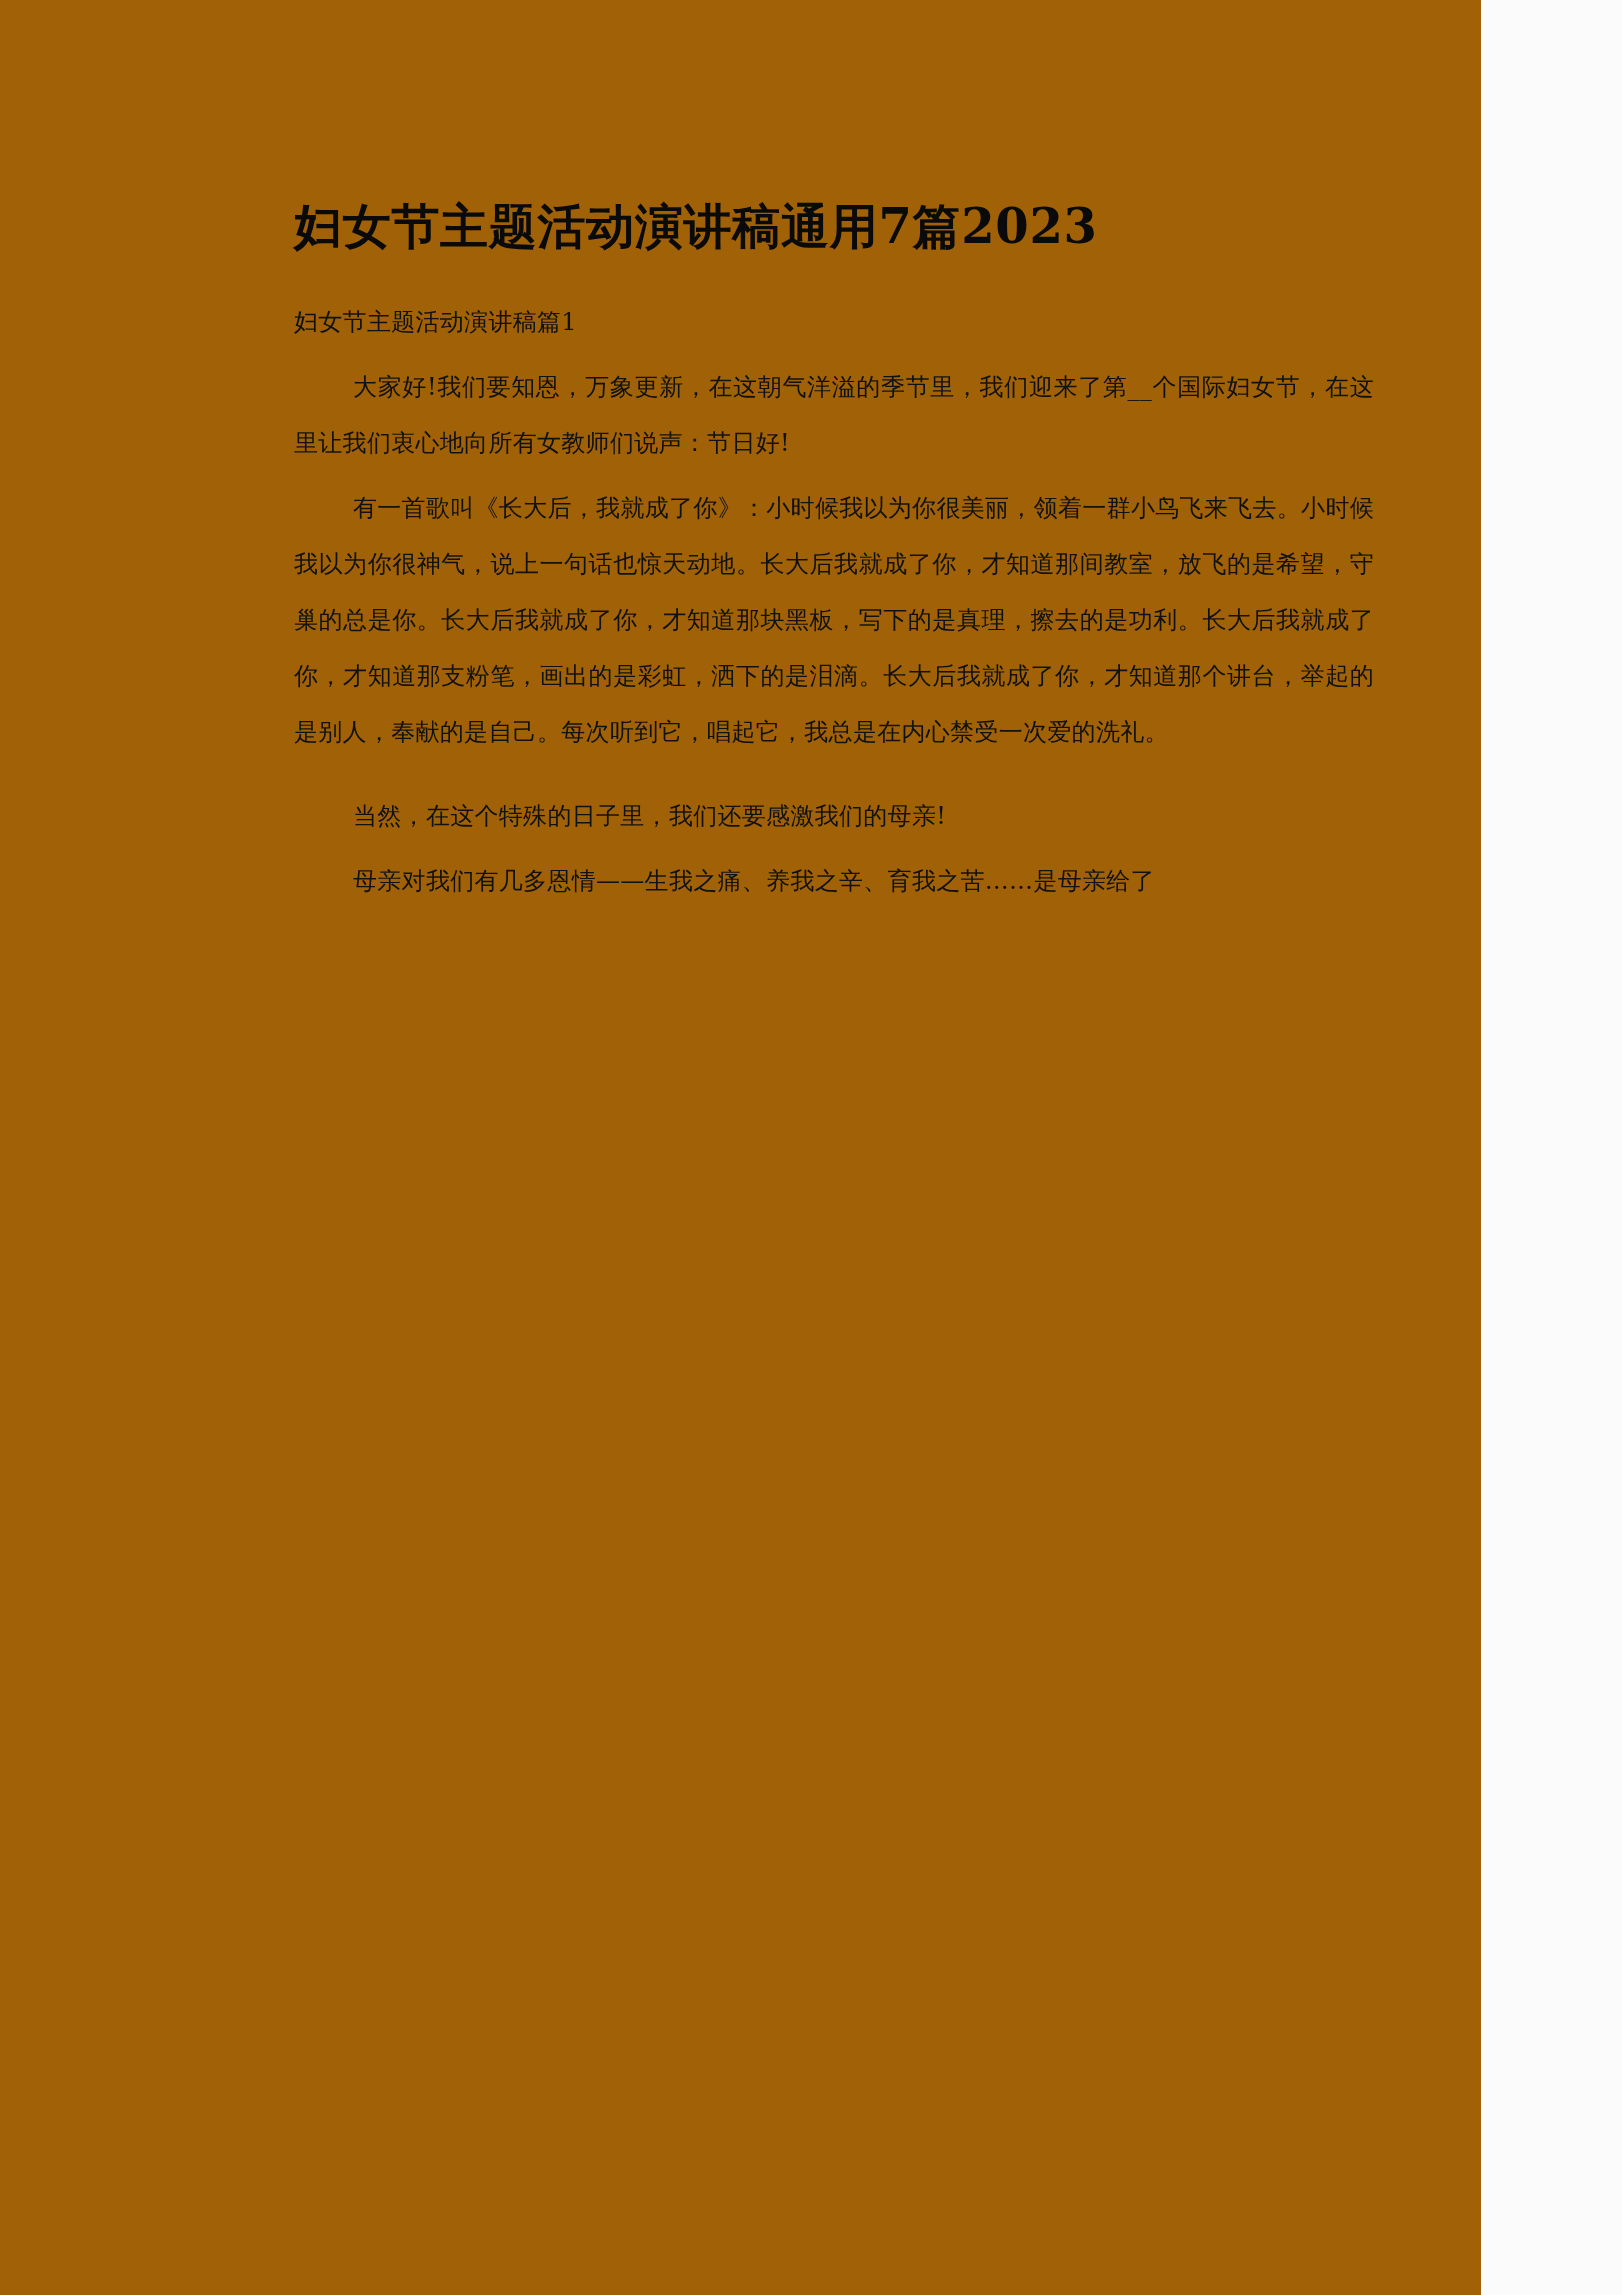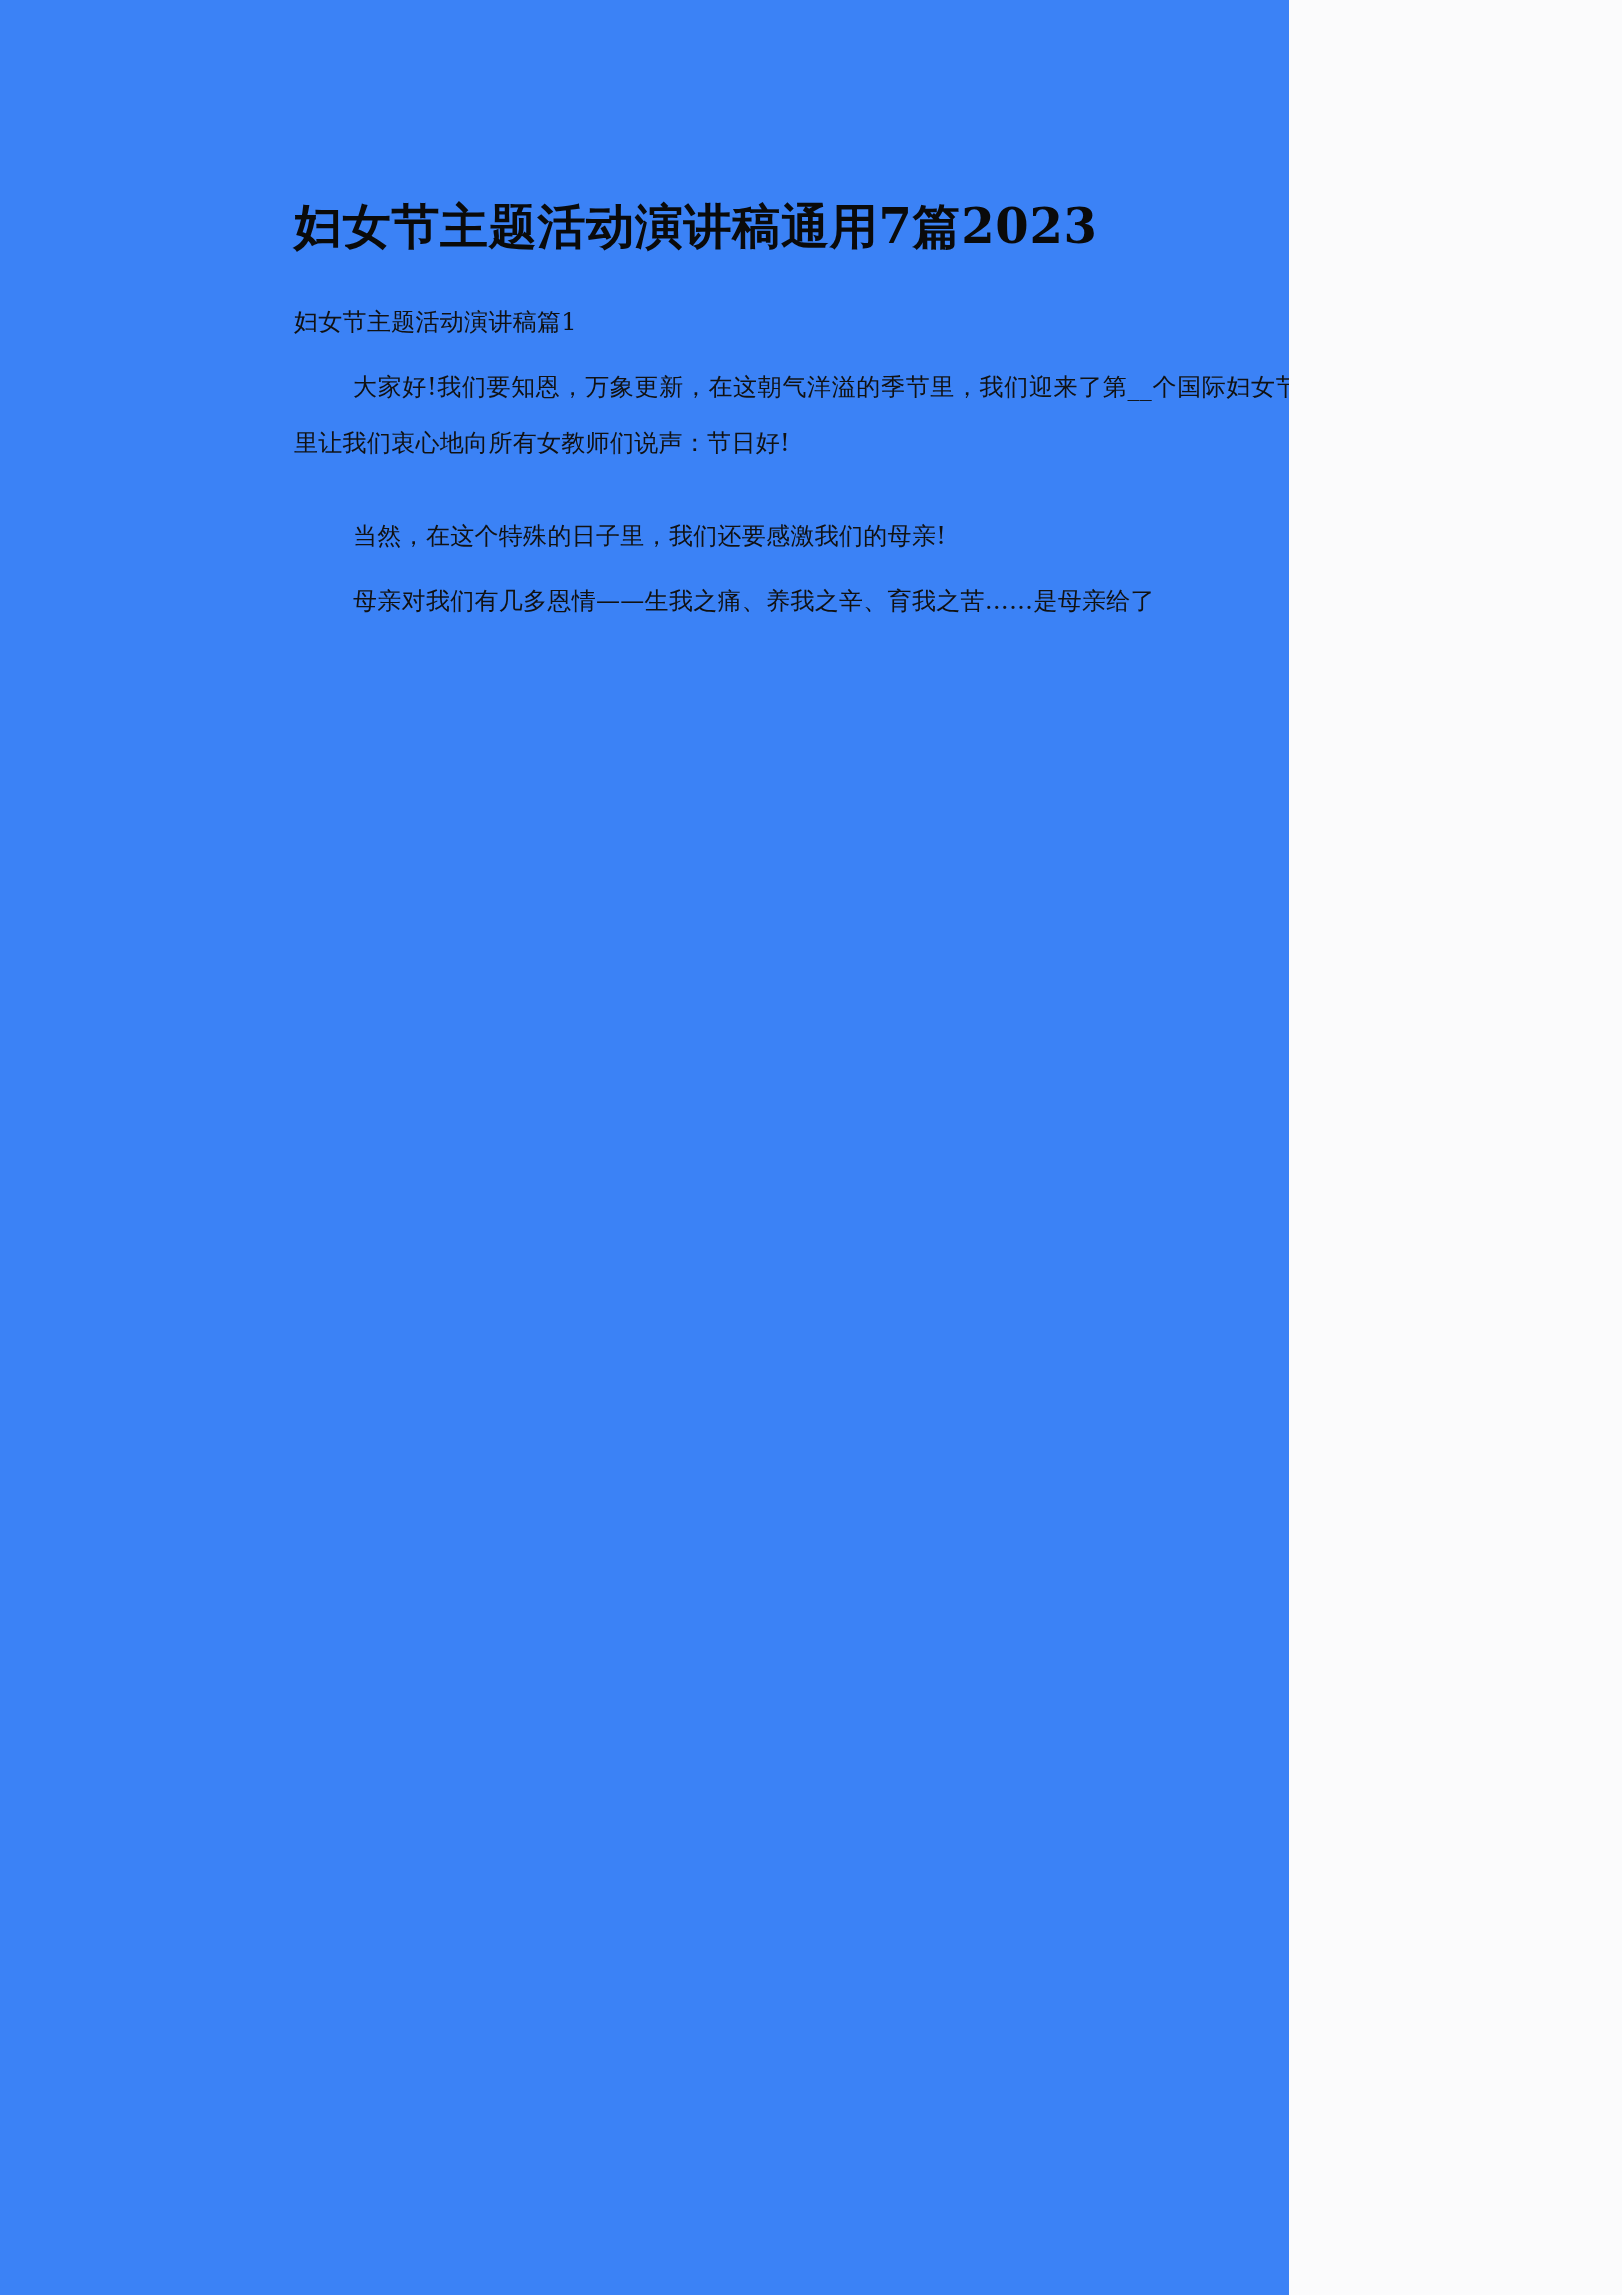--- a/index.html
+++ b/index.html
@@ -12,24 +12,24 @@
     width: 1623px;
     height: 2295px;
     background: #fbfbfc;
     font-family: "DejaVu Serif", "Liberation Serif", serif;
     color: #000000;
     -webkit-font-smoothing: none;
   }
 
   .page {
     position: relative;
-    width: 1289px;
+    width: 1481px;
     height: 2295px;
     box-sizing: border-box;
-    background: #3b82f6;
+    background: #a16207;
     overflow: hidden;
   }
 
   .content {
     position: absolute;
     left: 294px;
     top: 0;
     width: 1080px;
   }
 
@@ -87,20 +87,21 @@
 
       <p class="para tight">妇女节主题活动演讲稿篇1</p>
 
 
       <div class="spacer-sm"></div>
 
       <p class="para indent">大家好!我们要知恩，万象更新，在这朝气洋溢的季节里，我们迎来了第__个国际妇女节，在这里让我们衷心地向所有女教师们说声：节日好!</p>
 
       <div class="spacer-sm"></div>
 
+      <p class="para indent">有一首歌叫《长大后，我就成了你》：小时候我以为你很美丽，领着一群小鸟飞来飞去。小时候我以为你很神气，说上一句话也惊天动地。长大后我就成了你，才知道那间教室，放飞的是希望，守巢的总是你。长大后我就成了你，才知道那块黑板，写下的是真理，擦去的是功利。长大后我就成了你，才知道那支粉笔，画出的是彩虹，洒下的是泪滴。长大后我就成了你，才知道那个讲台，举起的是别人，奉献的是自己。每次听到它，唱起它，我总是在内心禁受一次爱的洗礼。</p>
 
       <div class="spacer-sm"></div>
 
 
       <div class="spacer-sm"></div>
 
 
       <div class="spacer-sm"></div>
 
       <p class="para indent">当然，在这个特殊的日子里，我们还要感激我们的母亲!</p>

